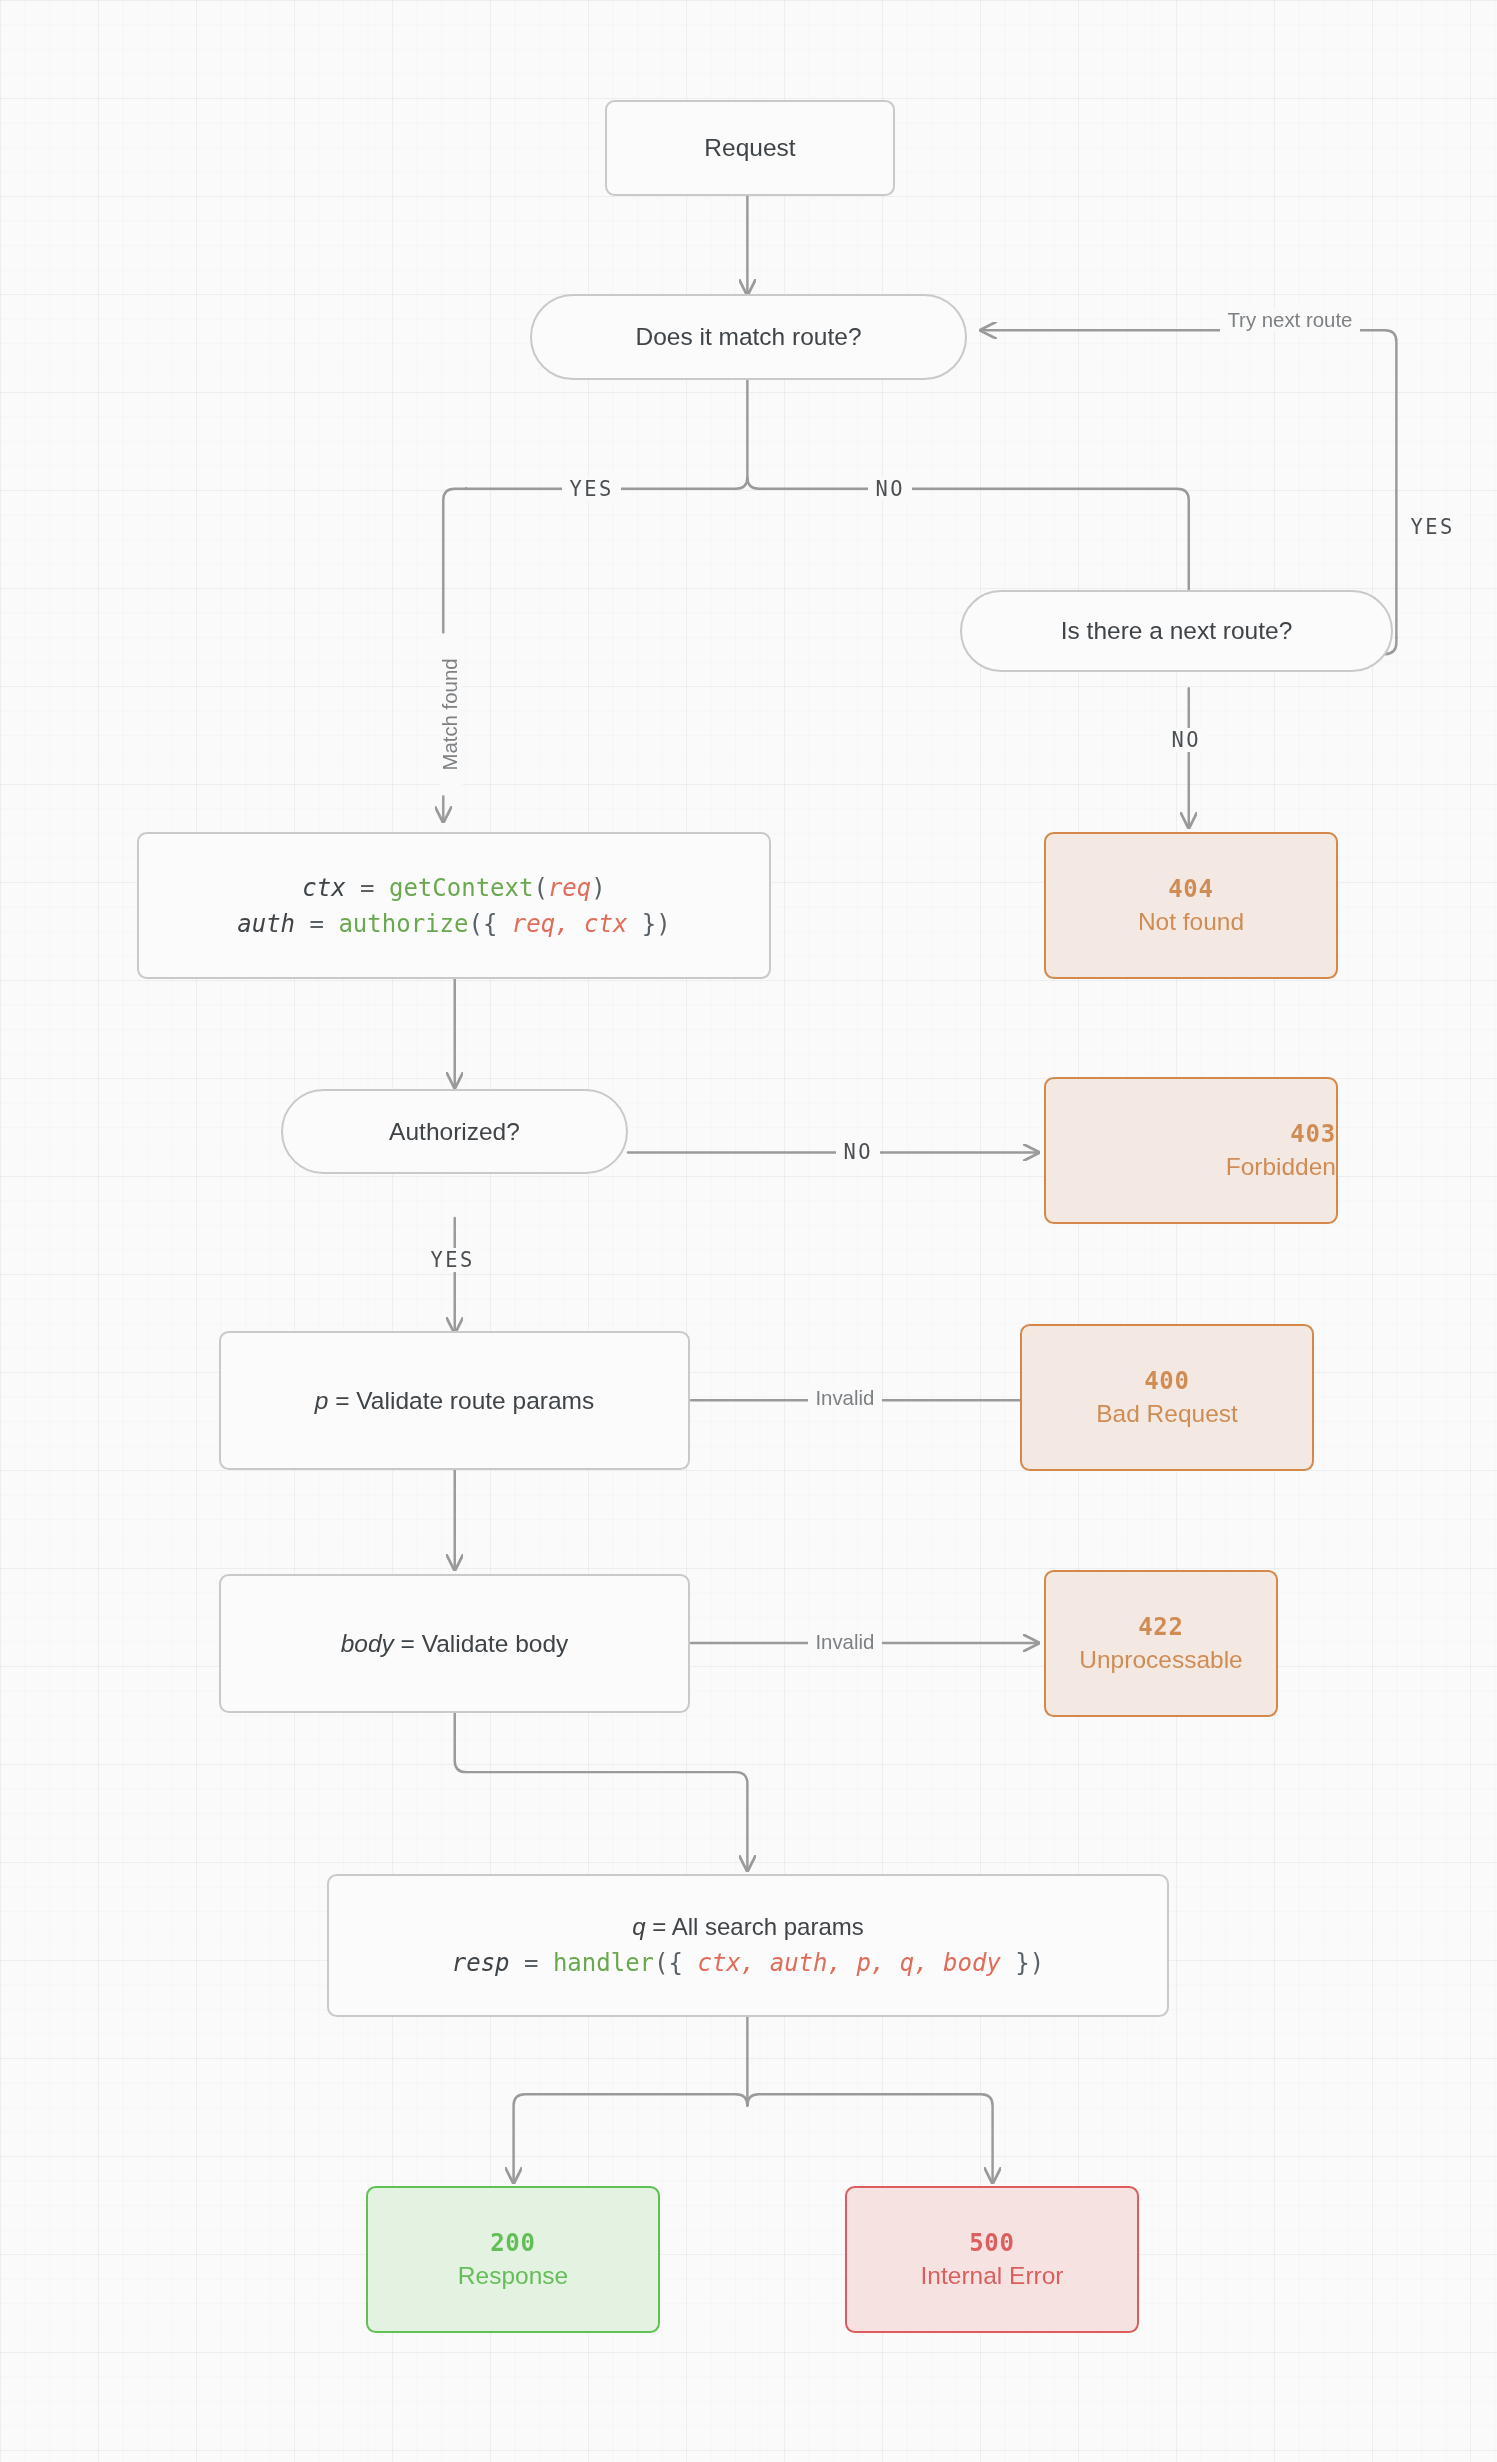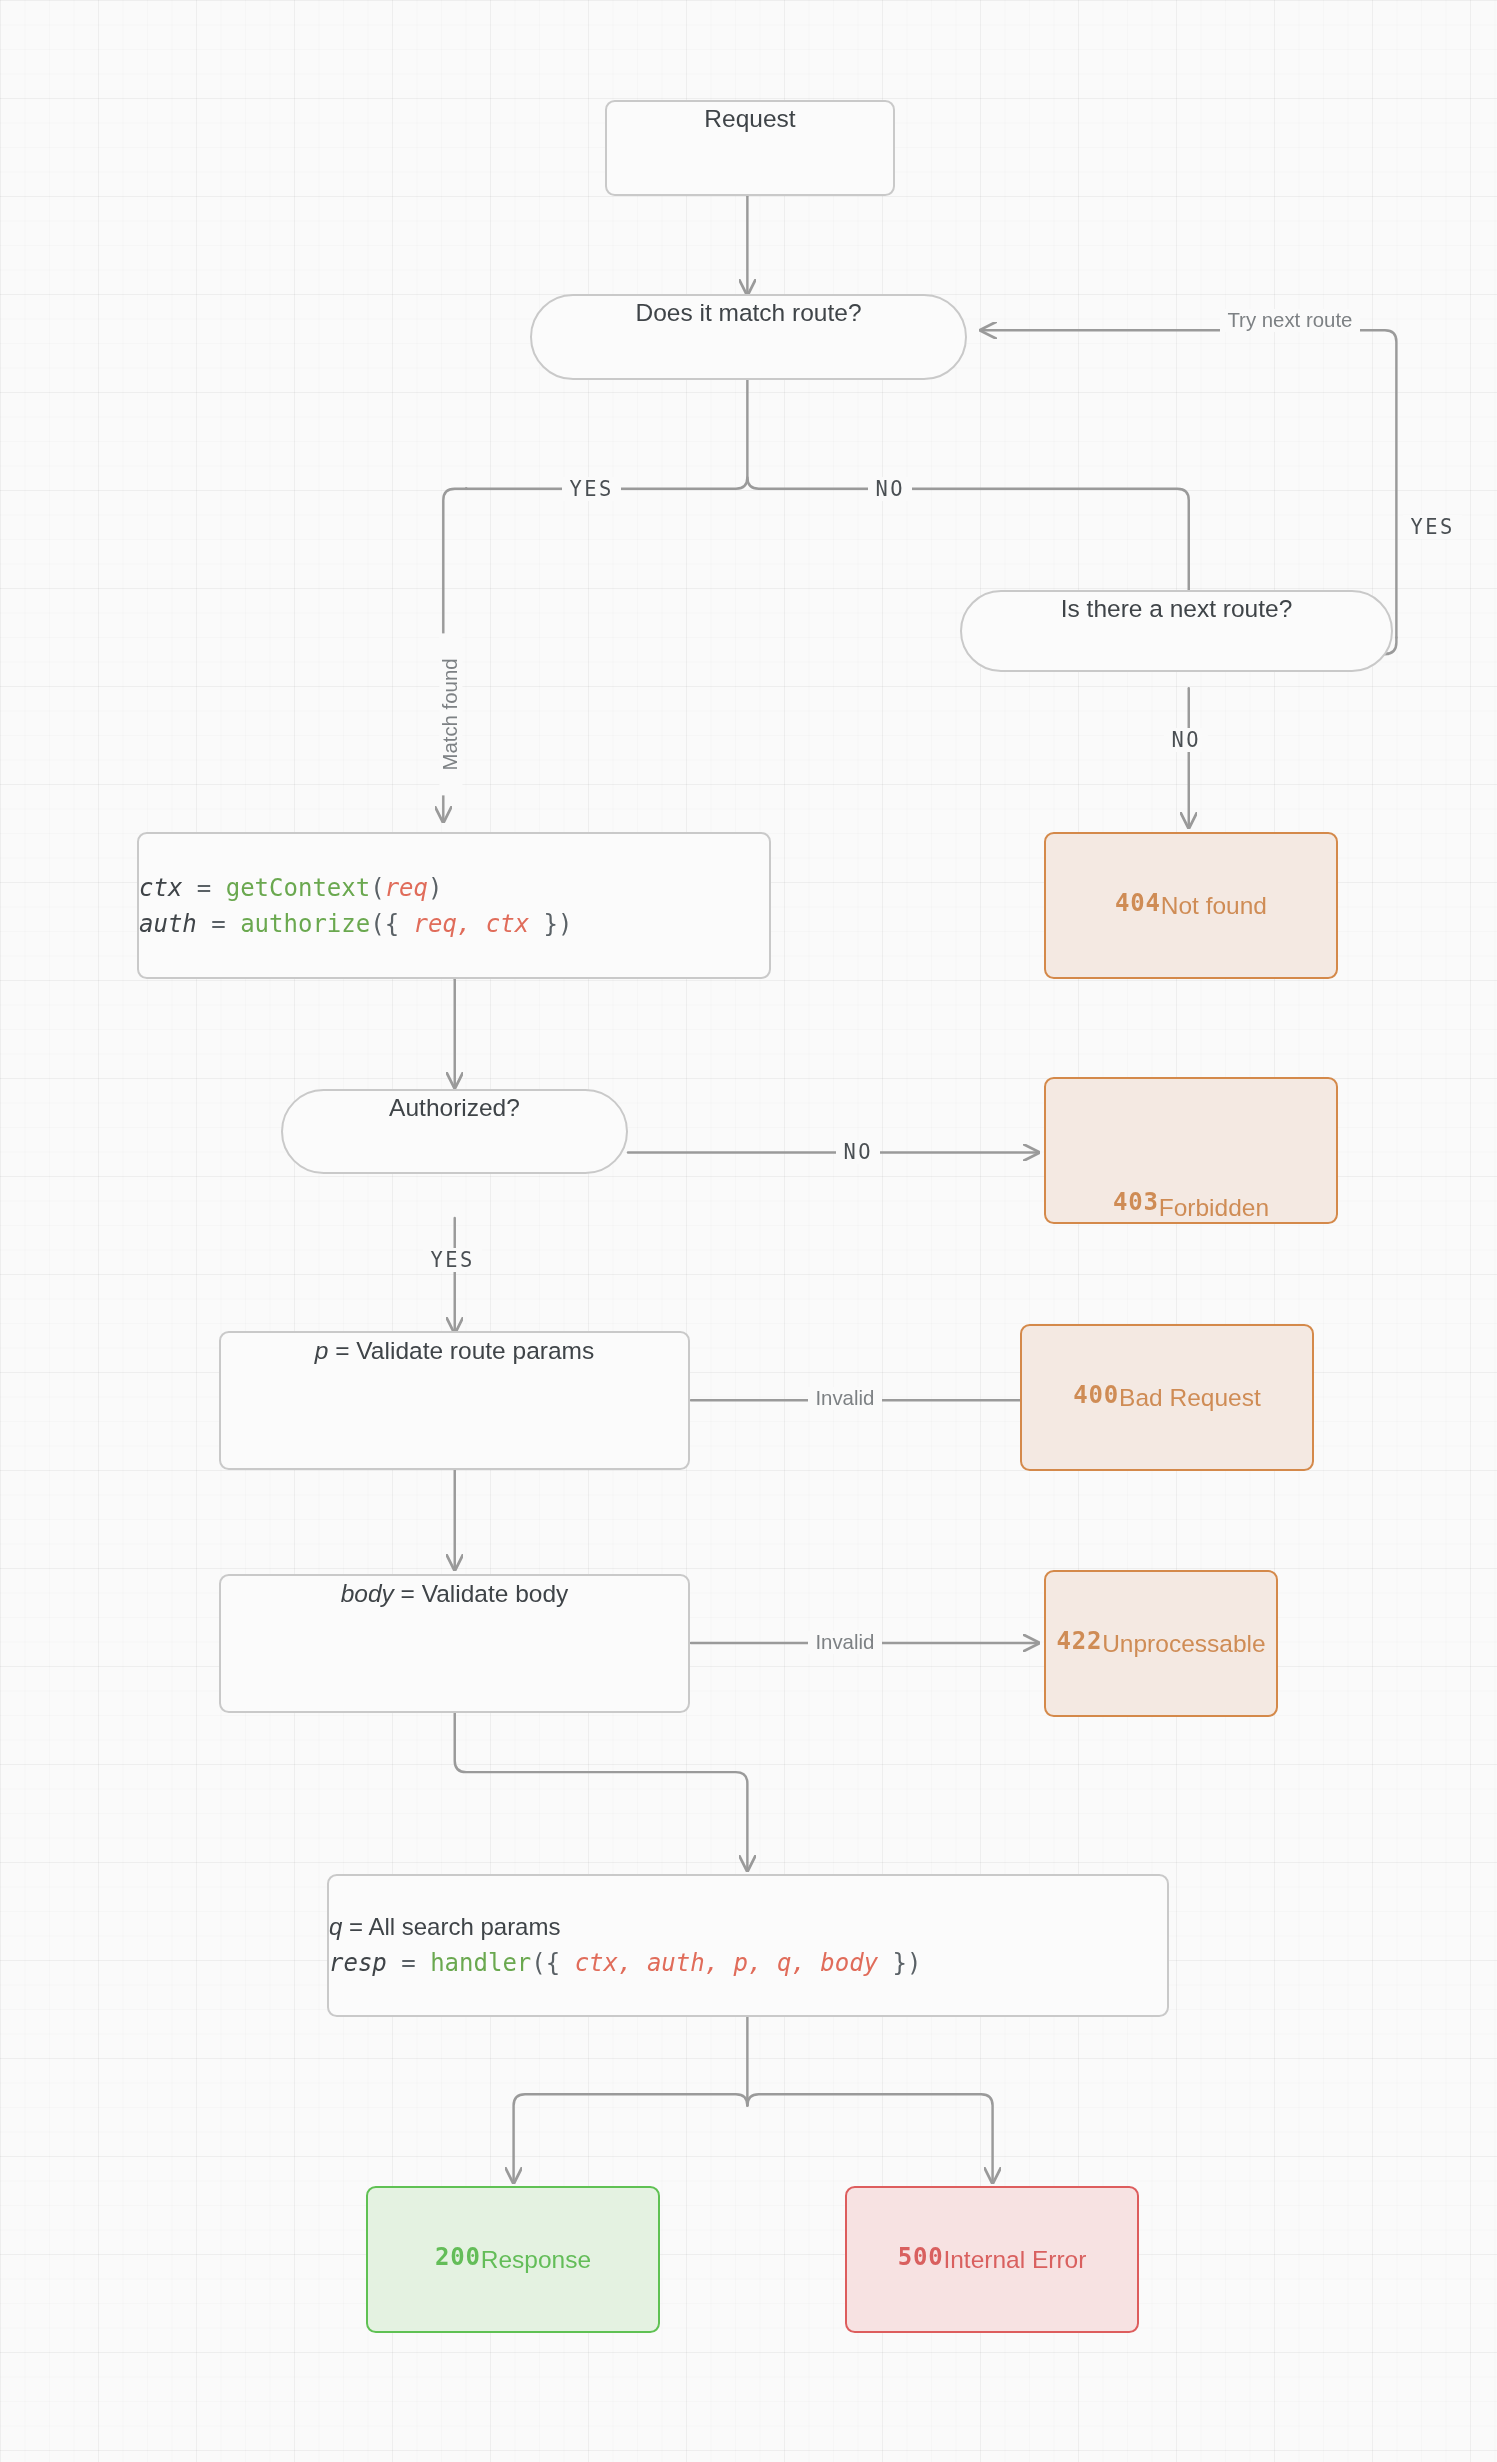--- a/index.html
+++ b/index.html
@@ -17,38 +17,38 @@
       linear-gradient(to right, rgba(0,0,0,0.030) 0.8px, transparent 0.8px),
       linear-gradient(to bottom, rgba(0,0,0,0.030) 0.8px, transparent 0.8px),
       linear-gradient(to right, rgba(0,0,0,0.016) 0.8px, transparent 0.8px),
       linear-gradient(to bottom, rgba(0,0,0,0.016) 0.8px, transparent 0.8px);
     background-size:98px 98px,98px 98px,24.5px 24.5px,24.5px 24.5px;
     background-position:0 0,0 0,0 0,0 0;
   }
   svg#edges{position:absolute;left:0;top:0;width:1498px;height:2462px;}
   .edge{fill:none;stroke:#9a9a9a;stroke-width:3;stroke-linecap:round;stroke-linejoin:round;}
 
-  .node{position:absolute;box-sizing:border-box;display:flex;align-items:flex-start;
+  .node{position:absolute;box-sizing:border-box;display:flex;align-items:center;
         justify-content:center;text-align:center;}
   .proc{background:#fbfbfb;border:2px solid #c9c9c9;border-radius:9.8px;}
   .dec{background:#fbfbfb;border:2px solid #c9c9c9;border-radius:817px;}
   .node .label{color:#3f4448;font-size:24.5px;line-height:1.35;}
 
   .codebox{background:#fbfbfb;border:2px solid #c9c9c9;border-radius:9.8px;}
   .code{font-family:"DejaVu Sans Mono","Liberation Mono",monospace;font-size:24px;
         line-height:1.5;color:#3f4448;white-space:nowrap;}
   .v{font-style:italic;color:#3f4448;}
   .fn{color:#6aa84f;}
   .arg{color:#e06c5a;font-style:italic;}
   .pun{color:#5a6166;}
 
   .mixed{font-size:24.5px;color:#3f4448;line-height:1.45;white-space:nowrap;}
   .mixed .mv{font-style:italic;}
 
-  .status{border-radius:9.8px;display:flex;flex-direction:row;align-items:center;
+  .status{border-radius:9.8px;display:flex;flex-direction:column;align-items:center;
           justify-content:center;}
   .status .code-num{font-family:"DejaVu Sans Mono","Liberation Mono",monospace;
           font-size:24px;font-weight:bold;letter-spacing:0.8px;margin-bottom:5.7px;}
   .status .code-txt{font-size:24.5px;}
   .st-orange{background:#f4e9e2;border:2px solid #d4894a;}
   .st-orange .code-num,.st-orange .code-txt{color:#cf8c55;}
   .st-green{background:#e4f2e1;border:2px solid #5fc153;}
   .st-green .code-num,.st-green .code-txt{color:#63bd58;}
   .st-red{background:#f7e2e2;border:2px solid #dd5d5d;}
   .st-red .code-num,.st-red .code-txt{color:#d9605f;}

